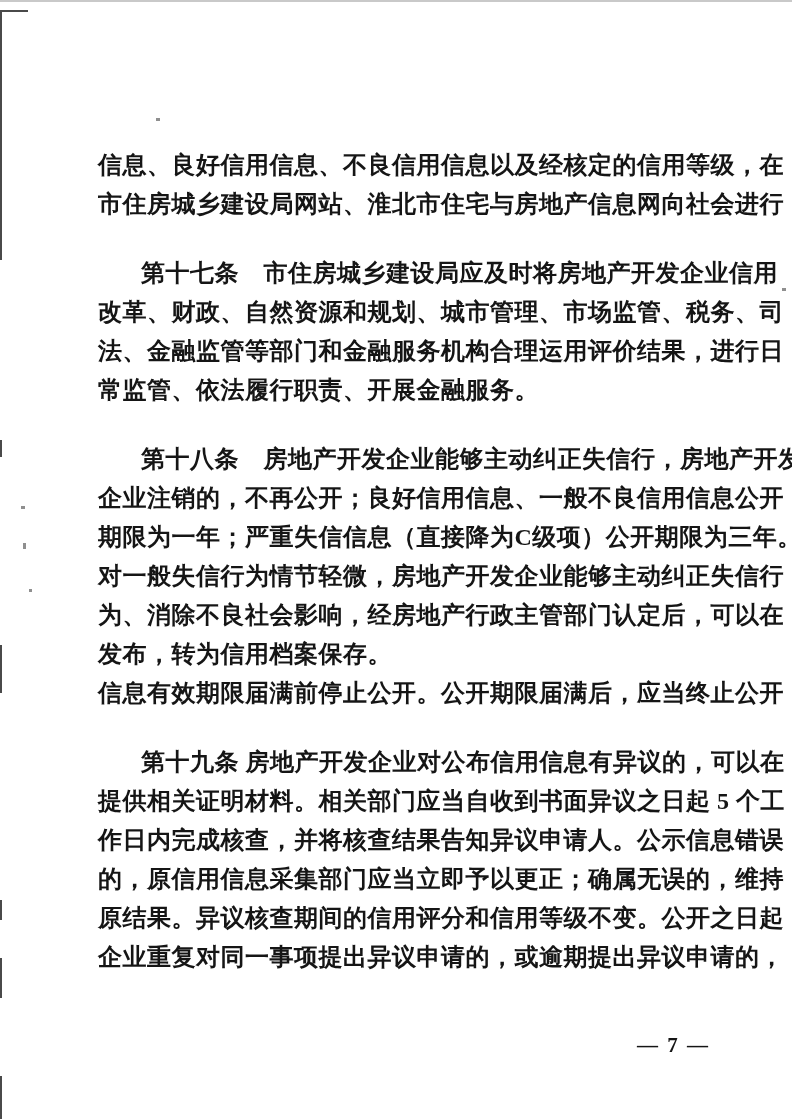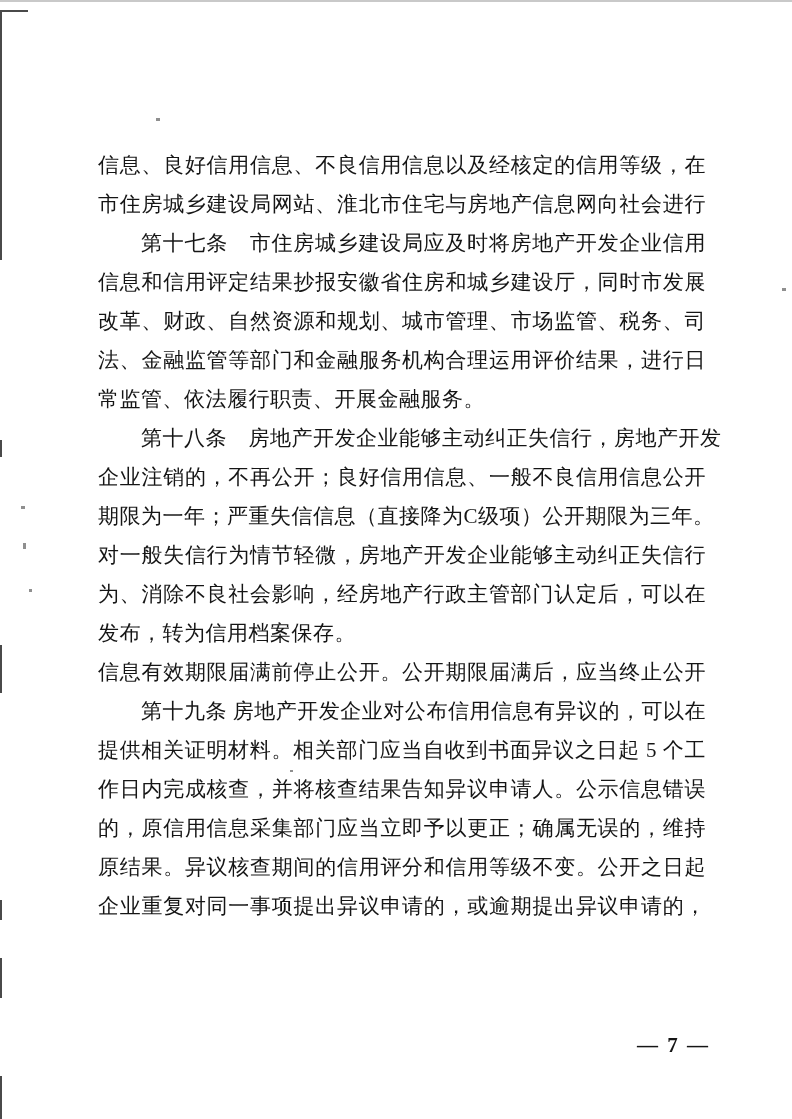--- a/index.html
+++ b/index.html
@@ -31,34 +31,35 @@
   .text-block {
     position: absolute;
     left: 98px;
     top: 146px;
     width: 608px;
   }
   .paragraph { margin: 0; padding: 0; }
   .line {
     height: 39px;
     line-height: 39px;
-    font-size: 21px;
-    font-weight: 400;
+    font-size: 24px;
+    font-weight: 700;
     letter-spacing: 0.5px;
     white-space: nowrap;
     text-align: justify;
     text-align-last: justify;
     text-justify: inter-character;
   }
   .line--left {
     text-align: right;
     text-align-last: left;
   }
   .line--indent {
     text-indent: 43px;
+    margin-top: 30px;
   }
   .page-number {
     position: absolute;
     right: 82px;
     top: 1026px;
     height: 39px;
     line-height: 39px;
     font-size: 21px;
     font-weight: 600;
     letter-spacing: 2px;
@@ -88,21 +89,20 @@
 
   <div class="text-block">
 
     <div class="paragraph">
       <div class="line">信息、良好信用信息、不良信用信息以及经核定的信用等级，在</div>
       <div class="line">市住房城乡建设局网站、淮北市住宅与房地产信息网向社会进行</div>
     </div>
 
     <div class="paragraph">
       <div class="line line--indent">第十七条　市住房城乡建设局应及时将房地产开发企业信用</div>
-      <div class="line">信息和信用评定结果抄报安徽省住房和城乡建设厅，同时市发展</div>
       <div class="line">改革、财政、自然资源和规划、城市管理、市场监管、税务、司</div>
       <div class="line">法、金融监管等部门和金融服务机构合理运用评价结果，进行日</div>
       <div class="line line--left">常监管、依法履行职责、开展金融服务。</div>
     </div>
 
     <div class="paragraph">
       <div class="line line--indent">第十八条　房地产开发企业能够主动纠正失信行，房地产开发</div>
       <div class="line">企业注销的，不再公开；良好信用信息、一般不良信用信息公开</div>
       <div class="line">期限为一年；严重失信信息（直接降为C级项）公开期限为三年。</div>
       <div class="line">对一般失信行为情节轻微，房地产开发企业能够主动纠正失信行</div>

